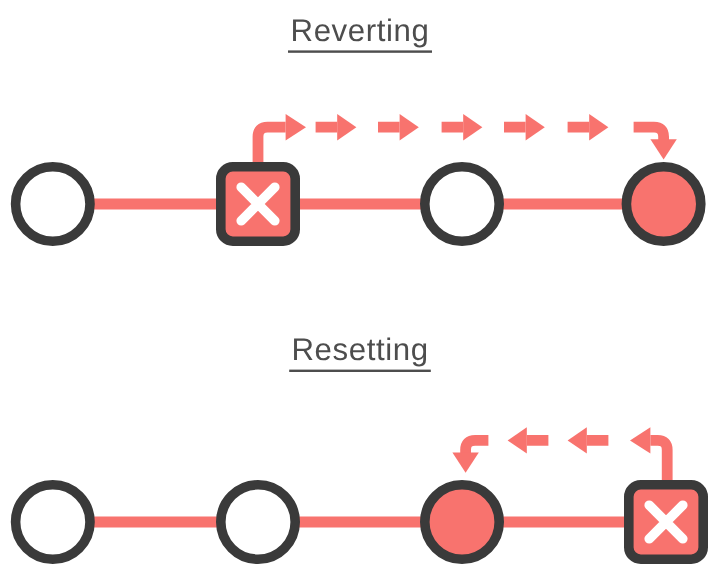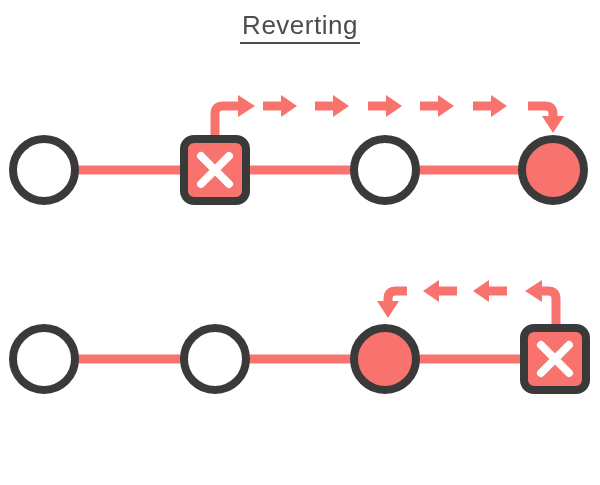--- a/index.html
+++ b/index.html
@@ -123,20 +123,23 @@
       <g>
         <rect class="node-square" x="184" y="65" width="62" height="62" rx="10"></rect>
         <path class="cross" d="M 201 82 L 229 110 M 229 82 L 201 110"></path>
       </g>
       <circle class="node-circle" cx="385" cy="96" r="31"></circle>
       <circle class="node-circle filled" cx="553" cy="96" r="31"></circle>
     </svg>
   </section>
 
   <section>
+    <h2 class="section-title title-bottom">
+      <span class="underlined">Resetting</span>
+    </h2>
 
     <svg class="row-svg svg-bottom" width="600" height="150" viewBox="0 0 600 150">
 
       <line class="branch-line" x1="44" y1="92" x2="555" y2="92"></line>
 
       <g>
         <g>
           <path class="elbow" d="M 556 59 L 556 32 Q 556 24 548 24 L 542 24"></path>
           <polygon class="arrow-head" points="542,13 542,35 525,24"></polygon>
         </g>

